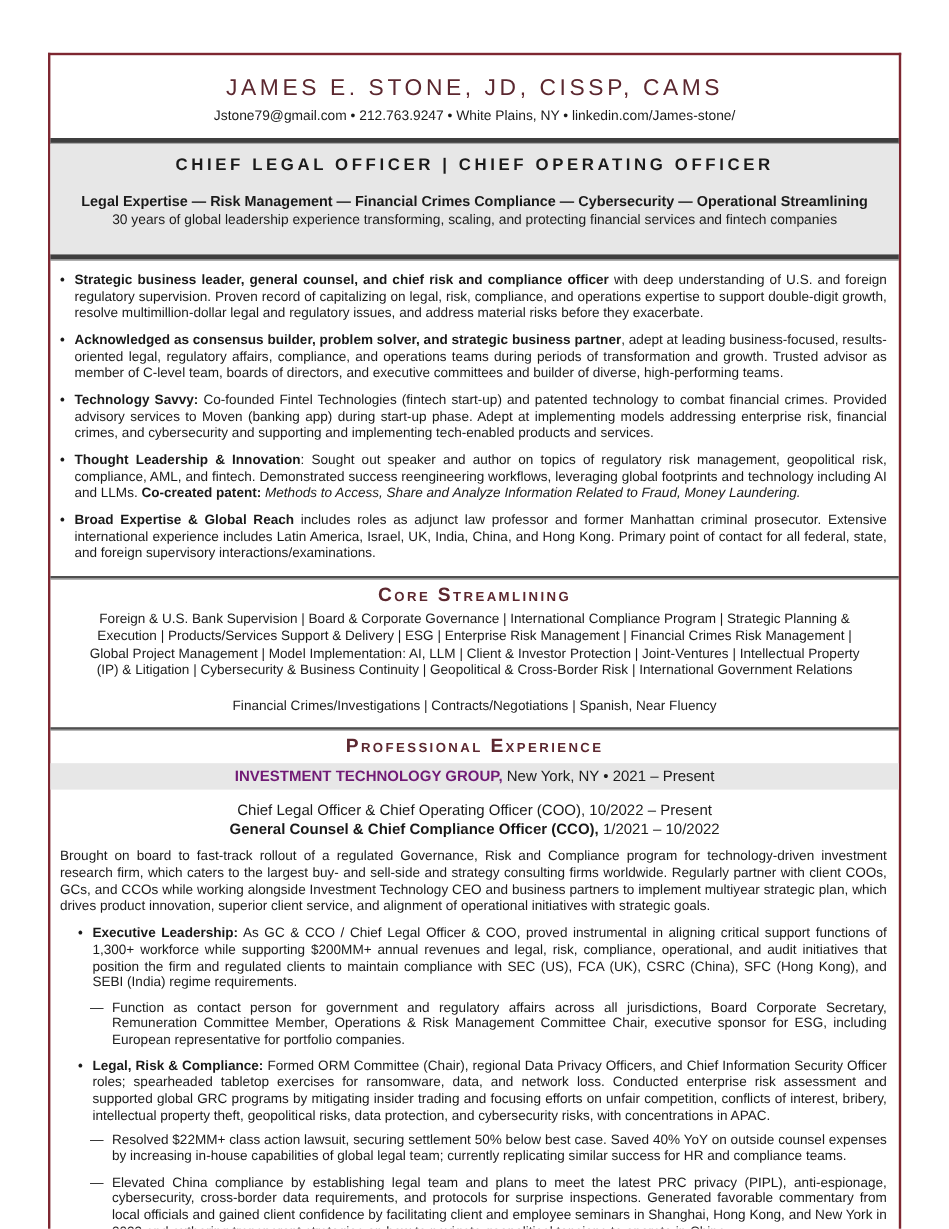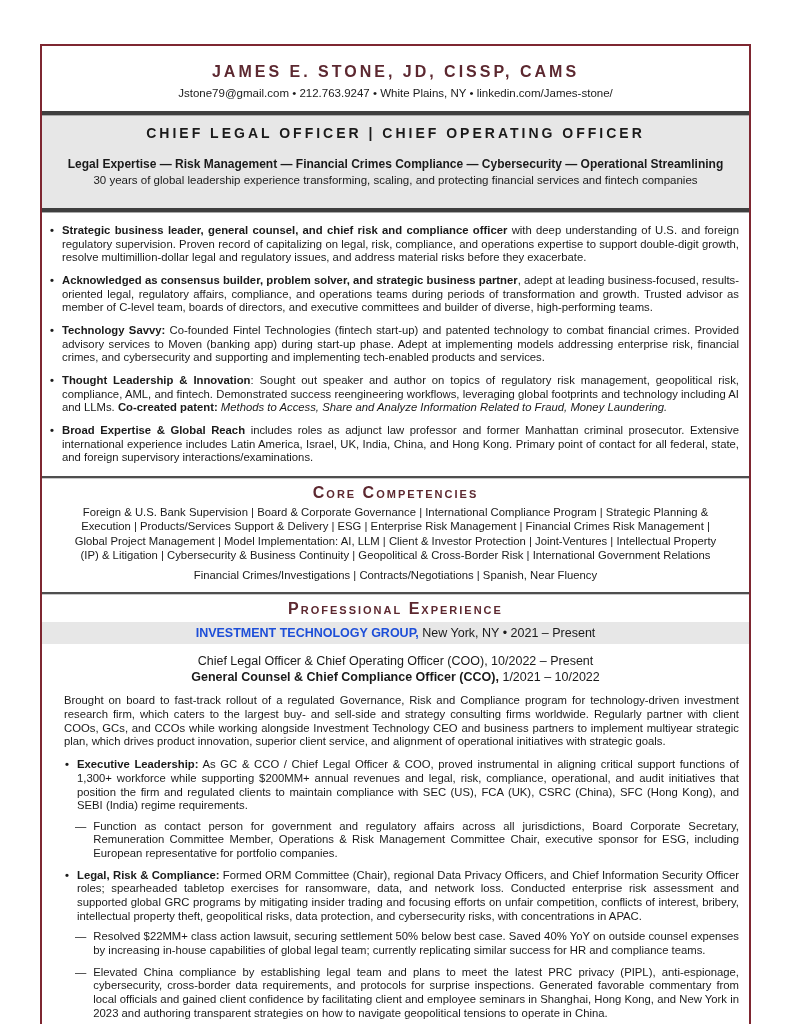--- a/index.html
+++ b/index.html
@@ -11,21 +11,21 @@
     -webkit-font-smoothing:antialiased;
   }
   .sheet {
     position:absolute; left:40px; top:44px; width:711px; min-height:1000px;
     border:2px solid var(--border-red,#7e2731); border-bottom:none;
     background:#ffffff;
   }
   
   .hdr { text-align:center; padding-top:17px; }
   .name {
-    font-size:16px; font-weight:bold; letter-spacing:3px;
+    font-size:19px; font-weight:normal; letter-spacing:3px;
     color:var(--maroon,#5c2830);
   }
   .contact { font-size:11.5px; margin-top:6px; color:var(--text,#1a1a1a); }
   .bar {
     height:5px; background:var(--bar-dark,#3f3f3f);
     border-bottom:1px solid #a9a9a9; margin-top:12px;
   }
   .bar.tight { margin-top:0; }
   
   .banner {
@@ -45,30 +45,30 @@
   .b-item > .b-text { flex:1; text-align:justify; }
   
   .rule { height:3px; background:#4f4f4f; border-bottom:1px solid #c9c9c9; }
   .sec-h {
     text-align:center; font-variant:small-caps; font-weight:bold;
     font-size:16px; letter-spacing:2px; color:var(--maroon,#5c2830);
     padding:5px 0 3px;
   }
   
   .comp { text-align:center; font-size:11.3px; line-height:1.27; padding:0 24px 9px; }
-  .comp .row2 { margin-top:6px; }
+  .comp .row2 { margin-top:16px; }
   
   .company-band {
     background:var(--band-gray,#e7e7e7); text-align:center;
     font-size:12.5px; padding:4px 0; margin-top:1px;
   }
   .roles { text-align:center; font-size:12.5px; line-height:1.3; margin:9px 0 9px; }
   .intro {
     text-align:justify; font-size:11.3px; line-height:1.22;
-    padding:0 10px 0 22px; margin-bottom:9px;
+    padding:0 10px 0 8px; margin-bottom:9px;
   }
   .exp { padding:0 10px 10px 21px; }
   .exp .b-item { margin-bottom:7px; }
   .sub-item {
     display:flex; gap:7px; margin:0 0 8px 12px;
     font-size:11.3px; line-height:1.21;
   }
   .sub-item > .marker { flex:0 0 11px; }
   .sub-item > .s-text { flex:1; text-align:justify; }
 </style>
@@ -110,32 +110,32 @@
       <div class="b-text"><span style="font-weight: bold;">Thought Leadership &amp; Innovation</span><span>: Sought out speaker and author on topics of regulatory risk management, geopolitical risk, compliance, AML, and fintech. Demonstrated success reengineering workflows, leveraging global footprints and technology including AI and LLMs. </span><span style="font-weight: bold;">Co-created patent:</span><span> </span><span style="font-style: italic;">Methods to Access, Share and Analyze Information Related to Fraud, Money Laundering.</span></div>
     </div>
     <div class="b-item">
       <span class="marker">•</span>
       <div class="b-text"><span style="font-weight: bold;">Broad Expertise &amp; Global Reach</span><span> includes roles as adjunct law professor and former Manhattan criminal prosecutor. Extensive international experience includes Latin America, Israel, UK, India, China, and Hong Kong. Primary point of contact for all federal, state, and foreign supervisory interactions/examinations.</span></div>
     </div>
   </div>
 
   <div class="rule"></div>
 
-  <div class="sec-h">Core Competencies</div>
+  <div class="sec-h">Core Streamlining</div>
 
   <div class="comp">
     <div>Foreign &amp; U.S. Bank Supervision | Board &amp; Corporate Governance | International Compliance Program | Strategic Planning &amp; Execution | Products/Services Support &amp; Delivery | ESG | Enterprise Risk Management | Financial Crimes Risk Management | Global Project Management | Model Implementation: AI, LLM | Client &amp; Investor Protection | Joint-Ventures | Intellectual Property (IP) &amp; Litigation | Cybersecurity &amp; Business Continuity | Geopolitical &amp; Cross-Border Risk | International Government Relations</div>
     <div class="row2">Financial Crimes/Investigations | Contracts/Negotiations | Spanish, Near Fluency</div>
   </div>
 
   <div class="rule"></div>
 
   <div class="sec-h">Professional Experience</div>
 
-  <div class="company-band"><span style="font-weight: bold; color: #1d4ed8;">INVESTMENT TECHNOLOGY GROUP,</span><span> New York, NY  •  2021 – Present</span></div>
+  <div class="company-band"><span style="font-weight: bold; color: #701a75;">INVESTMENT TECHNOLOGY GROUP,</span><span> New York, NY  •  2021 – Present</span></div>
 
   <div class="roles">
     <div><span style="font-weight: normal;">Chief Legal Officer &amp; Chief Operating Officer (COO),</span><span> 10/2022 – Present</span></div>
     <div><span style="font-weight: bold;">General Counsel &amp; Chief Compliance Officer (CCO),</span><span> 1/2021 – 10/2022</span></div>
   </div>
 
   <p class="intro">Brought on board to fast-track rollout of a regulated Governance, Risk and Compliance program for technology-driven investment research firm, which caters to the largest buy- and sell-side and strategy consulting firms worldwide. Regularly partner with client COOs, GCs, and CCOs while working alongside Investment Technology CEO and business partners to implement multiyear strategic plan, which drives product innovation, superior client service, and alignment of operational initiatives with strategic goals.</p>
 
   <div class="exp">
 

